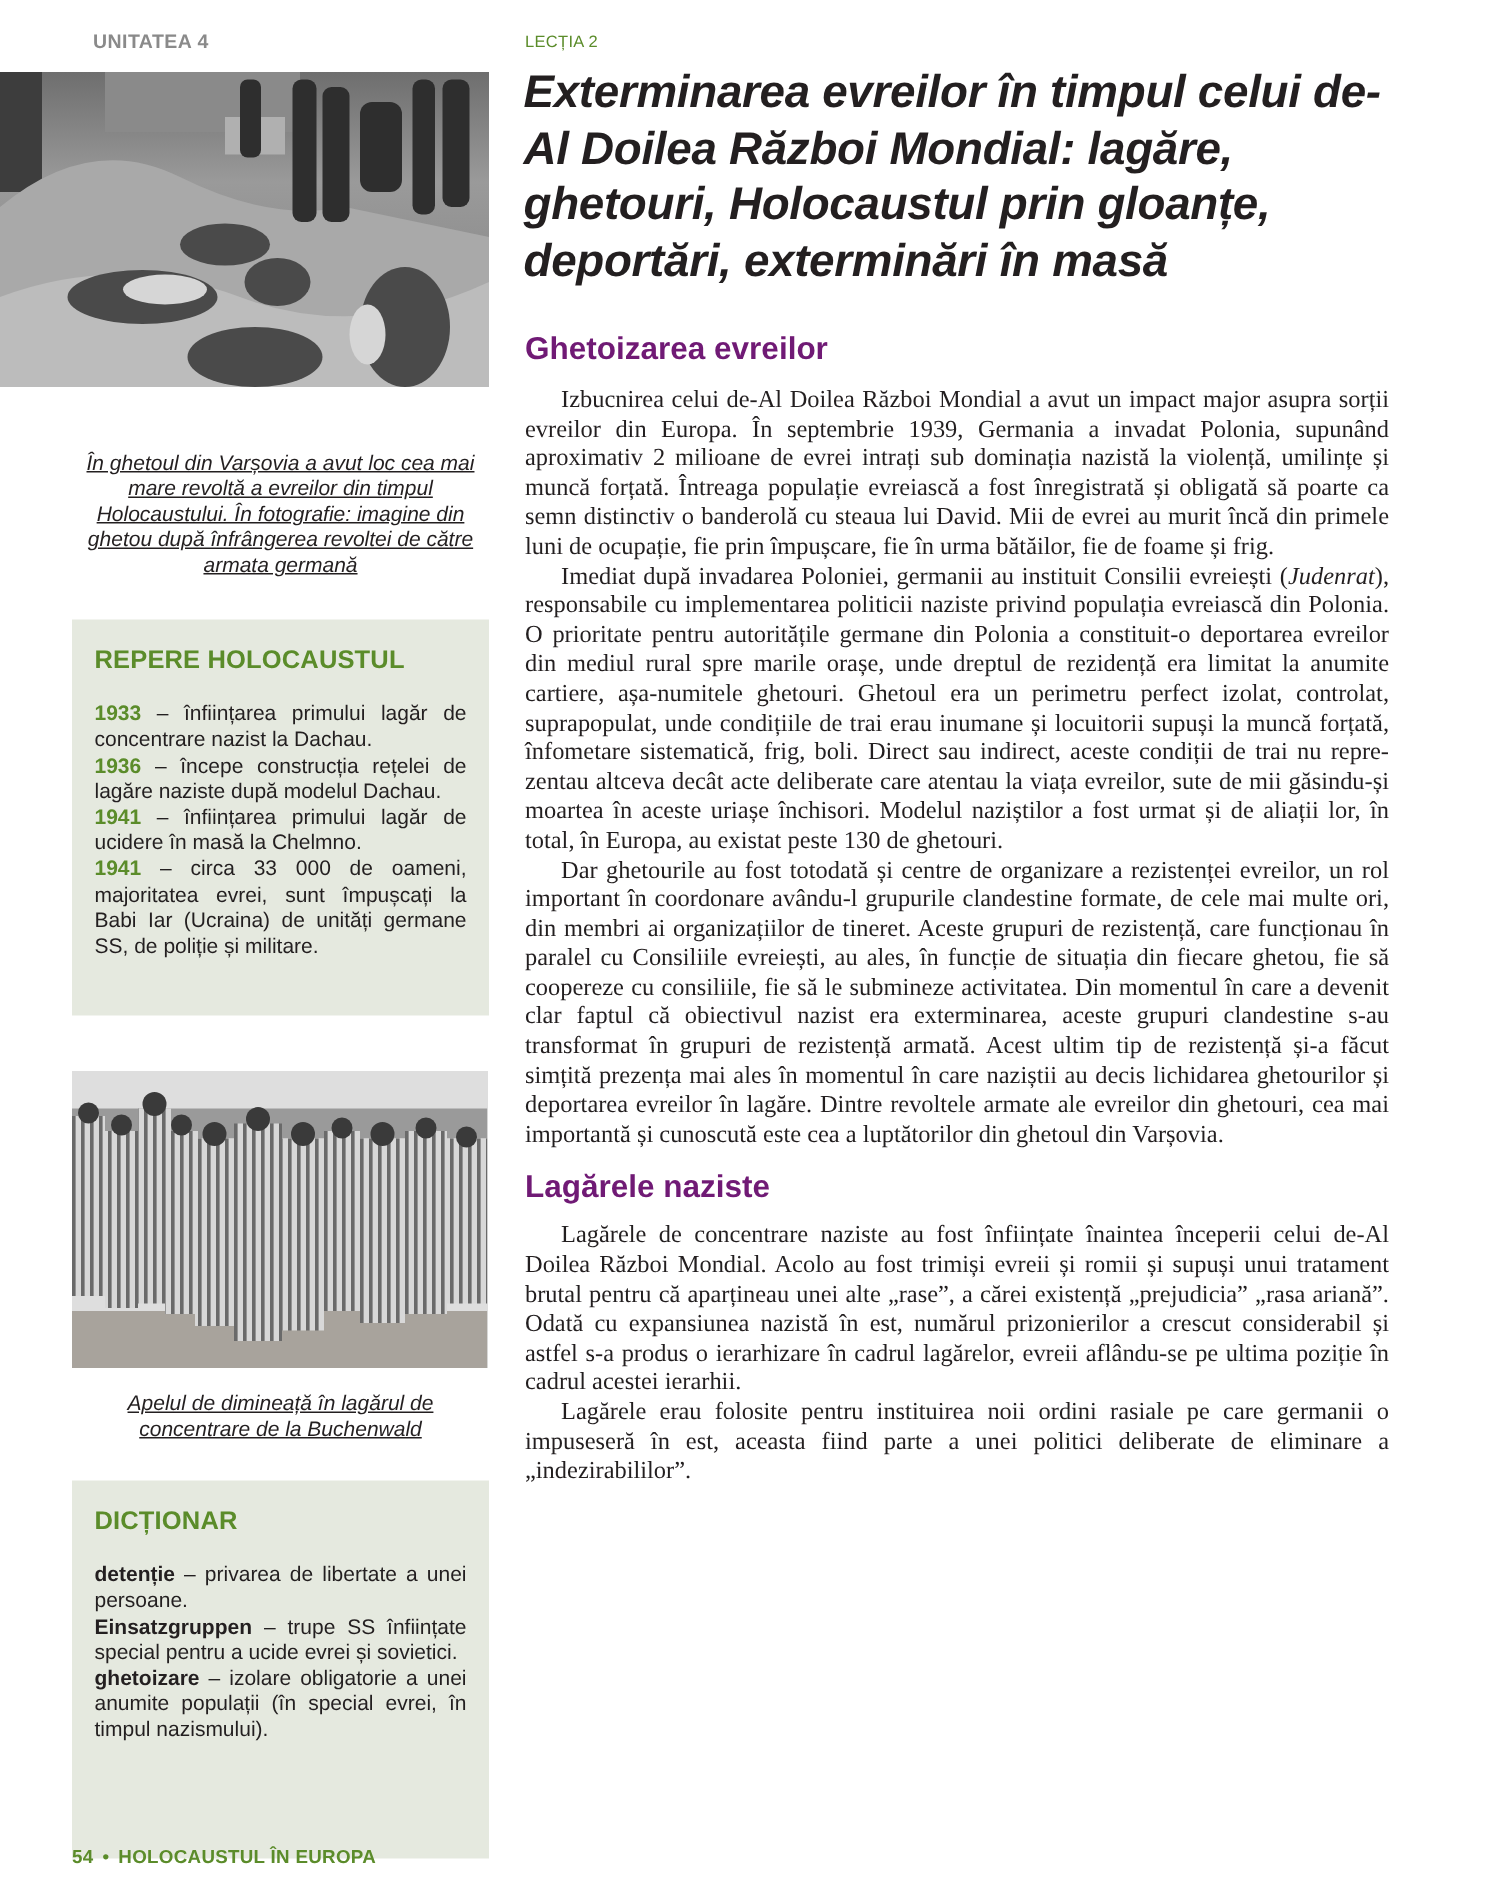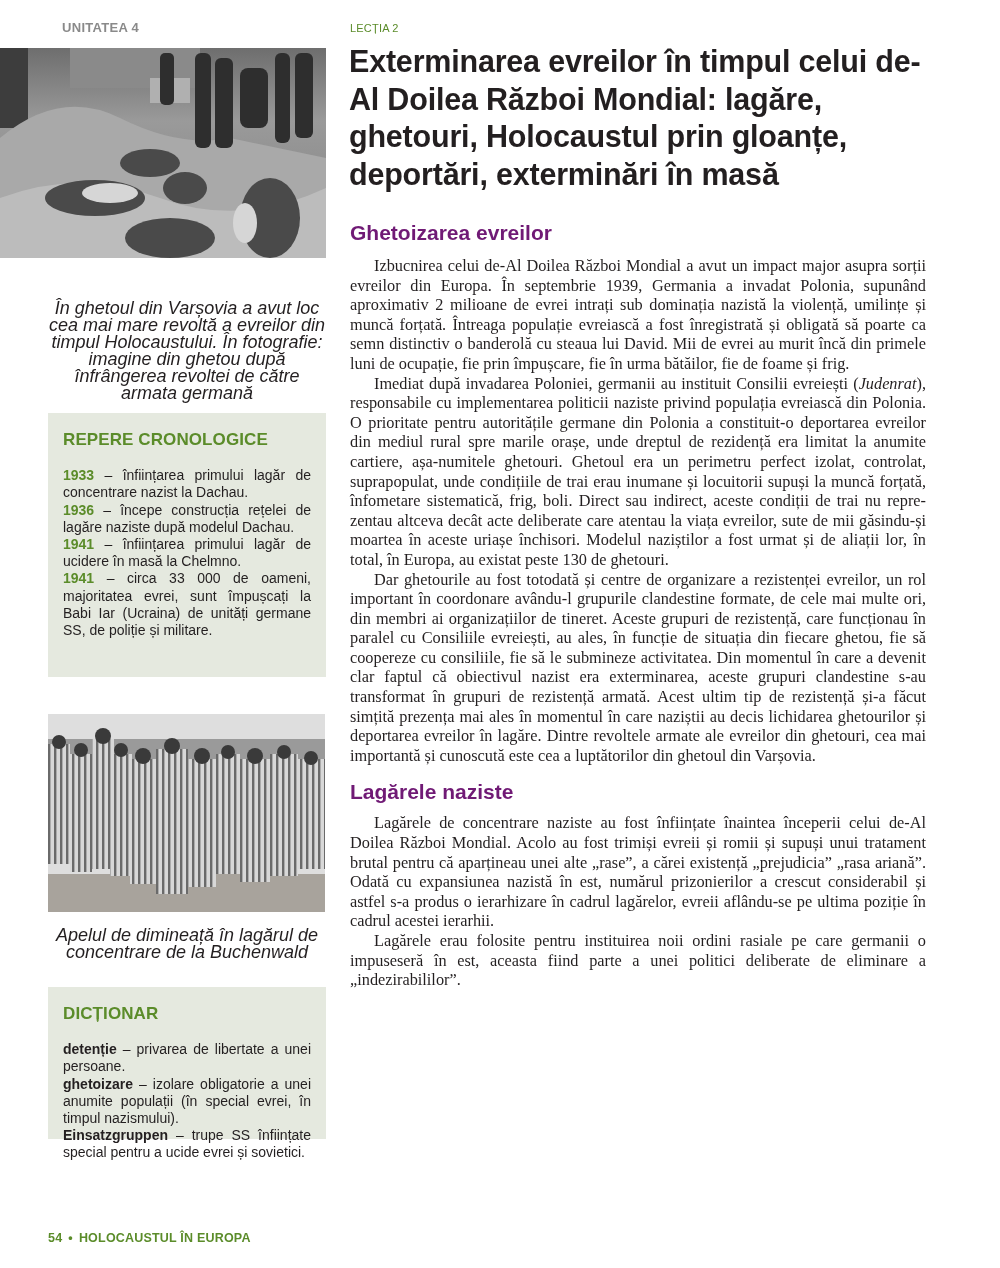--- a/index.html
+++ b/index.html
@@ -2,34 +2,34 @@
 <html><head>
 <meta charset="utf-8">
 <style>
   html, body { margin:0; padding:0; background:#ffffff; }
   body { width:1000px; height:1268px; position:relative; overflow:hidden; color:#231f20; }
   .sans { font-family: "Liberation Sans", "DejaVu Sans", sans-serif; }
   .serif { font-family: "Liberation Serif", "DejaVu Serif", serif; }
 
   #unit-label { position:absolute; left:62px; top:20px; font-size:13px; font-weight:bold; color:#8a8a8a; letter-spacing:0.3px; }
   #lesson-label { position:absolute; left:350px; top:22px; font-size:11px; font-weight:normal; color:#5b8c2a; letter-spacing:0.2px; }
-  #page-title { position:absolute; left:349px; top:43px; width:600px; font-size:30.5px; line-height:37.5px; font-weight:bold; color:#231f20; margin:0; letter-spacing:-0.2px; }
+  #page-title { position:absolute; left:349px; top:43px; width:600px; font-size:30.5px; line-height:37.5px; font-weight:bold; color:#231f20; margin:0; letter-spacing:-0.2px;font-style:italic; }
 
   
   .photo { position:absolute; overflow:hidden; }
   #photo-ghetto { left:0; top:48px; width:326px; height:210px; background:#8d8d8d; }
   #photo-camp { left:48px; top:714px; width:277px; height:198px; background:#bdbdbd; }
 
-  .caption { position:absolute; left:48px; width:278px; text-align:center; font-style:italic; font-size:18px; line-height:17px; color:#231f20; }
+  .caption { position:absolute; left:48px; width:278px; text-align:center; font-style:italic; font-size:14px; line-height:17px; color:#231f20;text-decoration:underline; }
   #caption-ghetto { top:300px; }
   #caption-camp { top:927px; }
 
   .side-box { position:absolute; left:48px; width:278px; background:#e5e9df; box-sizing:border-box; padding:0 15px; font-size:14px; line-height:17.2px; color:#231f20; }
   #chronology-box { top:413px; height:264px; }
-  #dictionary-box { top:987px; height:152px; }
+  #dictionary-box { top:987px; height:252px; }
   .box-title { font-weight:bold; color:#5b8c2a; font-size:17px; margin:18px 0 19px 0; letter-spacing:0.1px; }
   .entry { text-align:justify; margin:0; hyphens:manual; }
   .entry .year { font-weight:bold; color:#5b8c2a; }
   .entry .term { font-weight:bold; color:#231f20; }
 
   #main-col { position:absolute; left:350px; top:220px; width:576px; }
   .section-heading { font-weight:bold; color:#701a75; font-size:21px; margin:0; line-height:26px; }
   .para { font-size:16.3px; line-height:19.6px; text-align:justify; text-indent:24px; margin:0; color:#231f20; }
   #heading-ghetto { margin-bottom:10px; }
   #heading-camps { margin-top:14px; margin-bottom:8px; }
@@ -78,21 +78,21 @@
     <g fill="#d6d6d6">
       <ellipse cx="110" cy="145" rx="28" ry="10"></ellipse>
       <ellipse cx="245" cy="175" rx="12" ry="20"></ellipse>
     </g>
   </svg>
 </div>
 
 <div id="caption-ghetto" class="caption sans">În ghetoul din Varșovia a avut loc cea mai mare revoltă a evreilor din timpul Holocaustului. În fotografie: imagine din ghetou după înfrângerea revoltei de către armata germană</div>
 
 <div id="chronology-box" class="side-box sans">
-  <div class="box-title">REPERE CRONOLOGICE</div>
+  <div class="box-title">REPERE HOLOCAUSTUL</div>
   <div id="chronology-entries">
     <p class="entry"><span class="year">1933</span><span> – înființarea primului lagăr de concentrare nazist la Dachau.</span></p>
     <p class="entry"><span class="year">1936</span><span> – începe construcția rețelei de lagăre naziste după modelul Dachau.</span></p>
     <p class="entry"><span class="year">1941</span><span> – înființarea primului lagăr de ucidere în masă la Chelmno.</span></p>
     <p class="entry"><span class="year">1941</span><span> – circa 33 000 de oameni, majoritatea evrei, sunt împușcați la Babi Iar (Ucraina) de unități germa­ne SS, de poliție și militare.</span></p>
   </div>
 </div>
 
 <div id="photo-camp" class="photo">
   <svg width="277" height="198" viewBox="0 0 277 198">
@@ -133,22 +133,22 @@
     </g>
   </svg>
 </div>
 
 <div id="caption-camp" class="caption sans">Apelul de dimineață în lagărul de concentrare de la Buchenwald</div>
 
 <div id="dictionary-box" class="side-box sans">
   <div class="box-title">DICȚIONAR</div>
   <div>
     <p class="entry"><span class="term">detenție</span><span> – privarea de libertate a unei persoane.</span></p>
+    <p class="entry"><span class="term">Einsatzgruppen</span><span> – trupe SS înființa­te special pentru a ucide evrei și so­vietici.</span></p>
     <p class="entry"><span class="term">ghetoizare</span><span> – izolare obligatorie a unei anumite populații (în special evrei, în timpul nazismului).</span></p>
-    <p class="entry"><span class="term">Einsatzgruppen</span><span> – trupe SS înființa­te special pentru a ucide evrei și so­vietici.</span></p>
   </div>
 </div>
 
 <div id="lesson-label" class="sans">LECȚIA 2</div>
 <h1 id="page-title" class="sans">Exterminarea evreilor în timpul celui de-Al Doilea Război Mondial: lagăre, ghetouri, Holocaustul prin gloanțe, deportări, exterminări în masă</h1>
 
 <div id="main-col">
   <h2 id="heading-ghetto" class="section-heading sans">Ghetoizarea evreilor</h2>
   <p class="para serif">Izbucnirea celui de-Al Doilea Război Mondial a avut un impact major asupra sorții evreilor din Europa. În septembrie 1939, Germania a invadat Polonia, supunând aproximativ 2 milioane de evrei intrați sub dominația nazistă la violență, umilințe și muncă forțată. Întreaga populație evreiască a fost înregistrată și obligată să poarte ca semn distinctiv o banderolă cu steaua lui David. Mii de evrei au murit încă din primele luni de ocupație, fie prin împușcare, fie în urma bătăilor, fie de foame și frig.</p>
   <p class="para serif" id="para-judenrat">Imediat după invadarea Poloniei, germanii au instituit Consilii evreiești (<em>Judenrat</em>), responsabile cu implementarea politicii naziste privind populația evreiască din Polonia. O prioritate pentru autoritățile germane din Polonia a constituit-o deportarea evreilor din mediul rural spre marile orașe, unde dreptul de rezidență era limitat la anumite cartiere, așa-numitele ghetouri. Ghetoul era un perimetru perfect izolat, controlat, suprapopulat, unde con­dițiile de trai erau inumane și locuitorii supuși la muncă forțată, înfometare sistematică, frig, boli. Direct sau indirect, aceste condiții de trai nu repre­zentau altceva decât acte deliberate care atentau la viața evreilor, sute de mii găsindu-și moartea în aceste uriașe închisori. Modelul naziștilor a fost urmat și de aliații lor, în total, în Europa, au existat peste 130 de ghetouri.</p>

